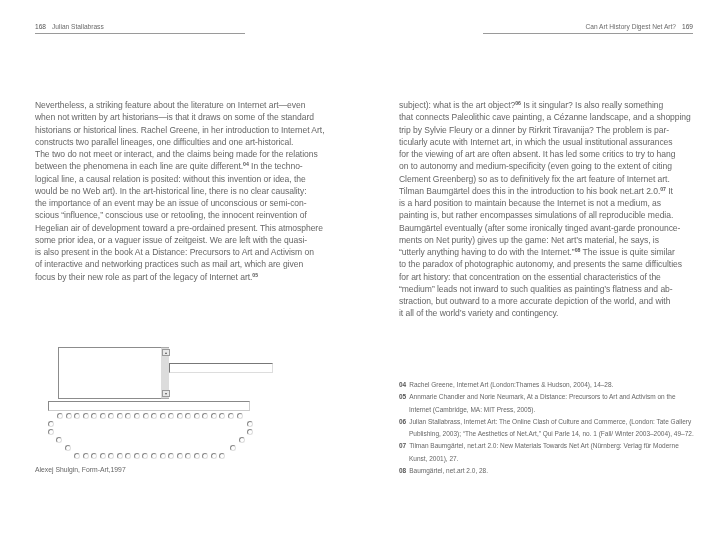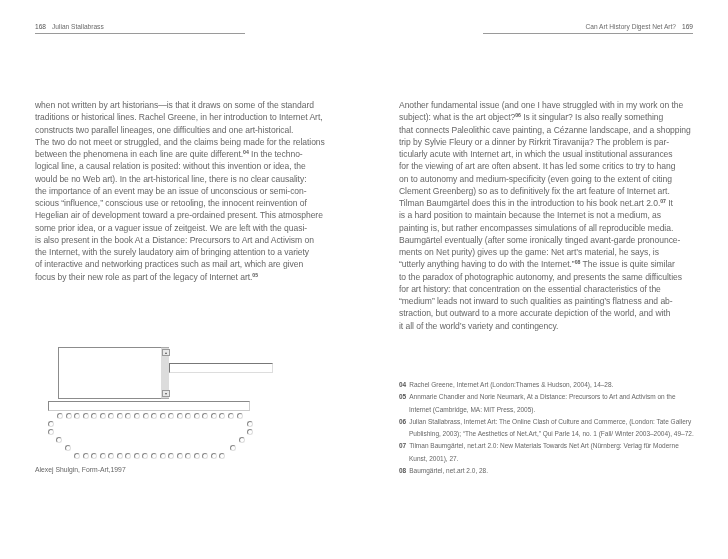--- a/index.html
+++ b/index.html
@@ -54,38 +54,37 @@
   <span class="num">168</span><span>Julian Stallabrass</span>
 </div>
 <div class="rule rule-left"></div>
 
 <div class="running-head head-right">
   <span>Can Art History Digest Net Art?</span><span class="num">169</span>
 </div>
 <div class="rule rule-right"></div>
 
 <div class="body-text body-left" id="body-left">
+    <span class="line"><span>Nevertheless, a striking feature about the literature on Internet art—even</span></span>
     <span class="line"><span>when not written by art historians—is that it draws on some of the standard</span></span>
-    <span class="line"><span>traditions or historical lines. Rachel Greene, in her introduction to </span><span class="ital">Internet Art</span><span>,</span></span>
+    <span class="line"><span>historians or historical lines. Rachel Greene, in her introduction to </span><span class="ital">Internet Art</span><span>,</span></span>
     <span class="line"><span>constructs two parallel lineages, one difficulties and one art-historical.</span></span>
-    <span class="line"><span>The two do not meet or struggled, and the claims being made for the relations</span></span>
+    <span class="line"><span>The two do not meet or interact, and the claims being made for the relations</span></span>
     <span class="line"><span>between the phenomena in each line are quite different.</span><sup class="fn">04</sup><span> In the techno-</span></span>
     <span class="line"><span>logical line, a causal relation is posited: without this invention or idea, the</span></span>
     <span class="line"><span>would be no Web art). In the art-historical line, there is no clear causality:</span></span>
     <span class="line"><span>the importance of an event may be an issue of unconscious or semi-con-</span></span>
     <span class="line"><span>scious “influence,” conscious use or retooling, the innocent reinvention of</span></span>
     <span class="line"><span>Hegelian air of development toward a pre-ordained present. This atmosphere</span></span>
     <span class="line"><span>some prior idea, or a vaguer issue of zeitgeist. We are left with the quasi-</span></span>
     <span class="line"><span>is also present in the book </span><span class="ital">At a Distance: Precursors to Art and Activism on</span></span>
-    <span class="line"><span class="ital">the Internet</span><span>, with the surely laudatory aim of bringing attention to a variety</span></span>
     <span class="line"><span>of interactive and networking practices such as mail art, which are given</span></span>
     <span class="line"><span>focus by their new role as part of the legacy of Internet art.</span><sup class="fn">05</sup></span>
   </div>
 <div class="body-text body-right" id="body-right">
-    <span class="line"><span>Another fundamental issue (and one I have struggled with in my work on the</span></span>
     <span class="line"><span>subject): what is the art object?</span><sup class="fn">06</sup><span> Is it singular? Is also really something</span></span>
     <span class="line"><span>that connects Paleolithic cave painting, a Cézanne landscape, and a shopping</span></span>
     <span class="line"><span>trip by Sylvie Fleury or a dinner by Rirkrit Tiravanija? The problem is par-</span></span>
     <span class="line"><span>ticularly acute with Internet art, in which the usual institutional assurances</span></span>
     <span class="line"><span>for the viewing of art are often absent. It has led some critics to try to hang</span></span>
     <span class="line"><span>on to autonomy and medium-specificity (even going to the extent of citing</span></span>
     <span class="line"><span>Clement Greenberg) so as to definitively fix the art feature of Internet art.</span></span>
     <span class="line"><span>Tilman Baumgärtel does this in the introduction to his book </span><span class="ital">net.art 2.0</span><span>.</span><sup class="fn">07</sup><span> It</span></span>
     <span class="line"><span>is a hard position to maintain because the Internet is not a medium, as</span></span>
     <span class="line"><span>painting is, but rather encompasses simulations of all reproducible media.</span></span>

